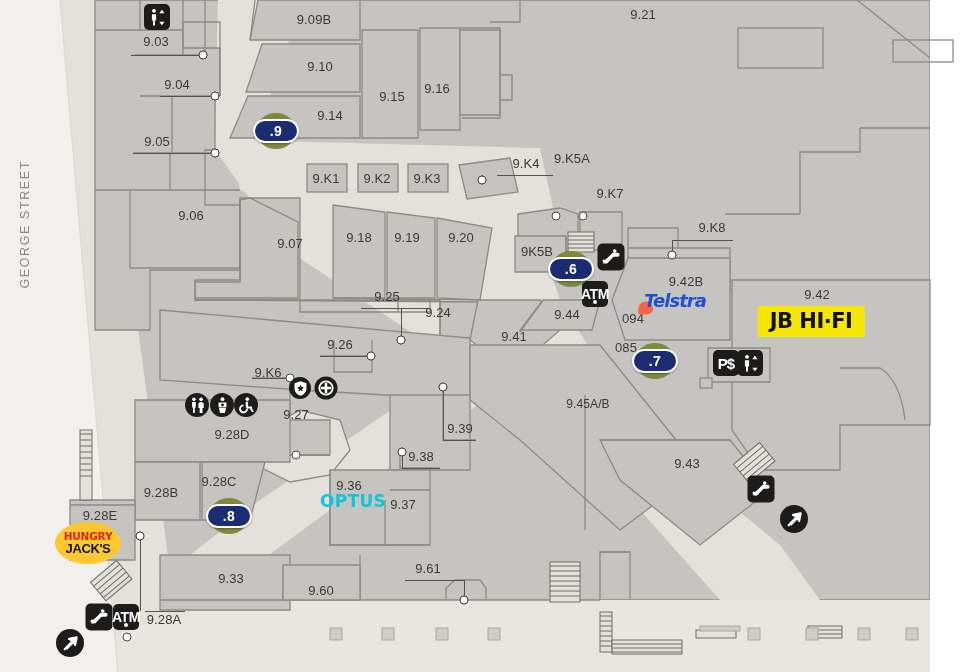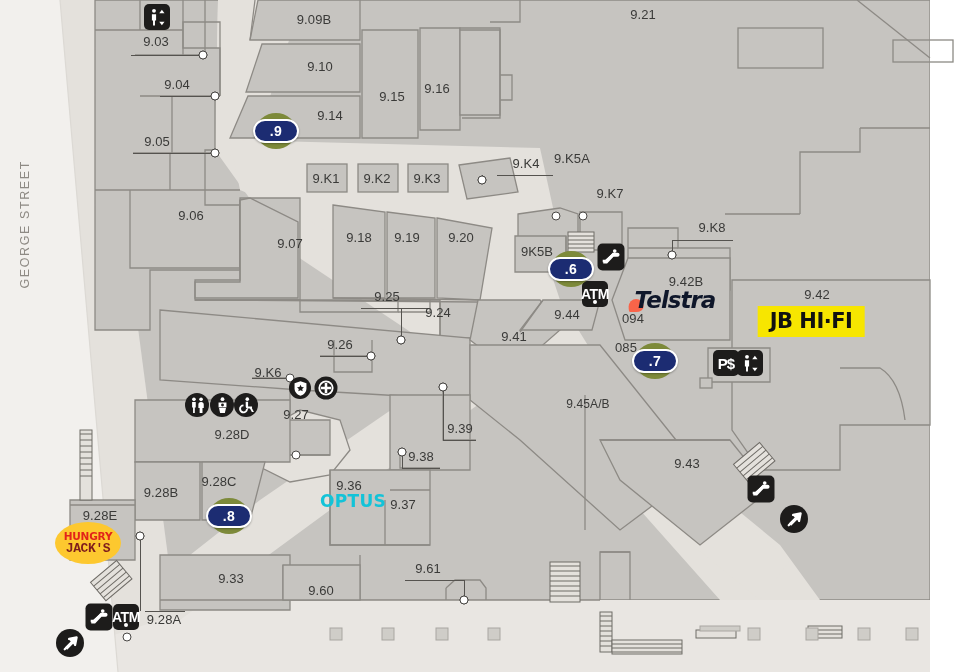--- a/index.html
+++ b/index.html
@@ -38,37 +38,37 @@
   .lvlmark .pill{position:relative;width:46px;height:24px;border-radius:13px;
            background:#1c2c72;border:2.5px solid #ffffff;box-sizing:border-box;
            display:flex;align-items:center;justify-content:center;
            color:#ffffff;font-size:14px;font-weight:bold;letter-spacing:.5px;
            box-shadow:0 1px 2px rgba(0,0,0,.3);}
 
   
   .brand{position:absolute;transform:translate(-50%,-50%);white-space:nowrap;}
   .coles{color:#e2231a;font-size:44px;font-weight:bold;letter-spacing:-2.5px;
          font-family:"DejaVu Sans",sans-serif;}
-  .telstra{color:#0f172a;font-size:23px;font-weight:bold;font-style:italic;
+  .telstra{color:#1d4ed8;font-size:18px;font-weight:bold;font-style:italic;
            letter-spacing:-1px;font-family:"DejaVu Sans",sans-serif;}
   .telstra-dot{position:absolute;left:-6px;top:12px;width:15px;height:13px;
            background:#f96449;border-radius:50% 50% 50% 10%/60% 60% 40% 40%;
            transform:rotate(-18px);z-index:-1;}
   .jbhifi{background:#f7e600;color:#111;font-size:21px;font-weight:bold;
           letter-spacing:-0.5px;padding:3px 12px 4px 12px;
           font-family:"DejaVu Sans",sans-serif;}
   .optus{color:#13c3d8;font-size:17px;font-weight:bold;letter-spacing:.3px;
          font-family:"DejaVu Sans",sans-serif;}
   .hj{width:66px;height:42px;border-radius:50%;background:#fdc82f;
       display:flex;flex-direction:column;align-items:center;justify-content:center;
       line-height:1.0;}
   .hj .l1{color:#e2231a;font-size:10.5px;font-weight:bold;letter-spacing:-0.2px;
           font-family:"DejaVu Sans",sans-serif;}
-  .hj .l2{color:#7f1d1d;font-size:13px;font-weight:bold;letter-spacing:-0.4px;
-          font-family:Liberation Mono, monospace;}
+  .hj .l2{color:#0f172a;font-size:13px;font-weight:bold;letter-spacing:-0.4px;
+          font-family:Liberation Sans, sans-serif;}
 </style>
 </head>
 <body>
 
 <div id="map-root">
 
   <svg class="maplayer" viewBox="0 0 960 672" xmlns="http://www.w3.org/2000/svg">
     <defs>
       <style>
         .ten{fill:#c6c4c0;stroke:#8d8a85;stroke-width:1.3;}

